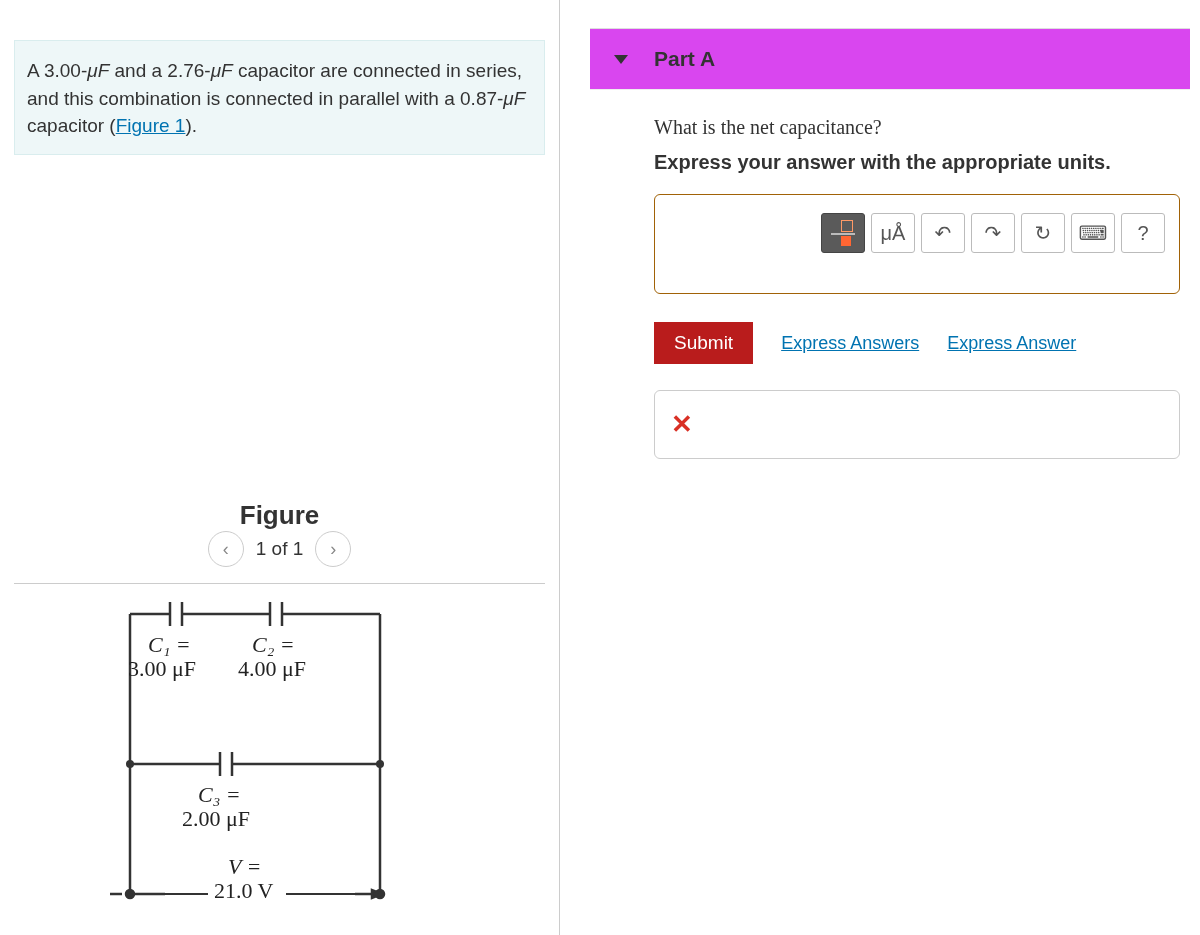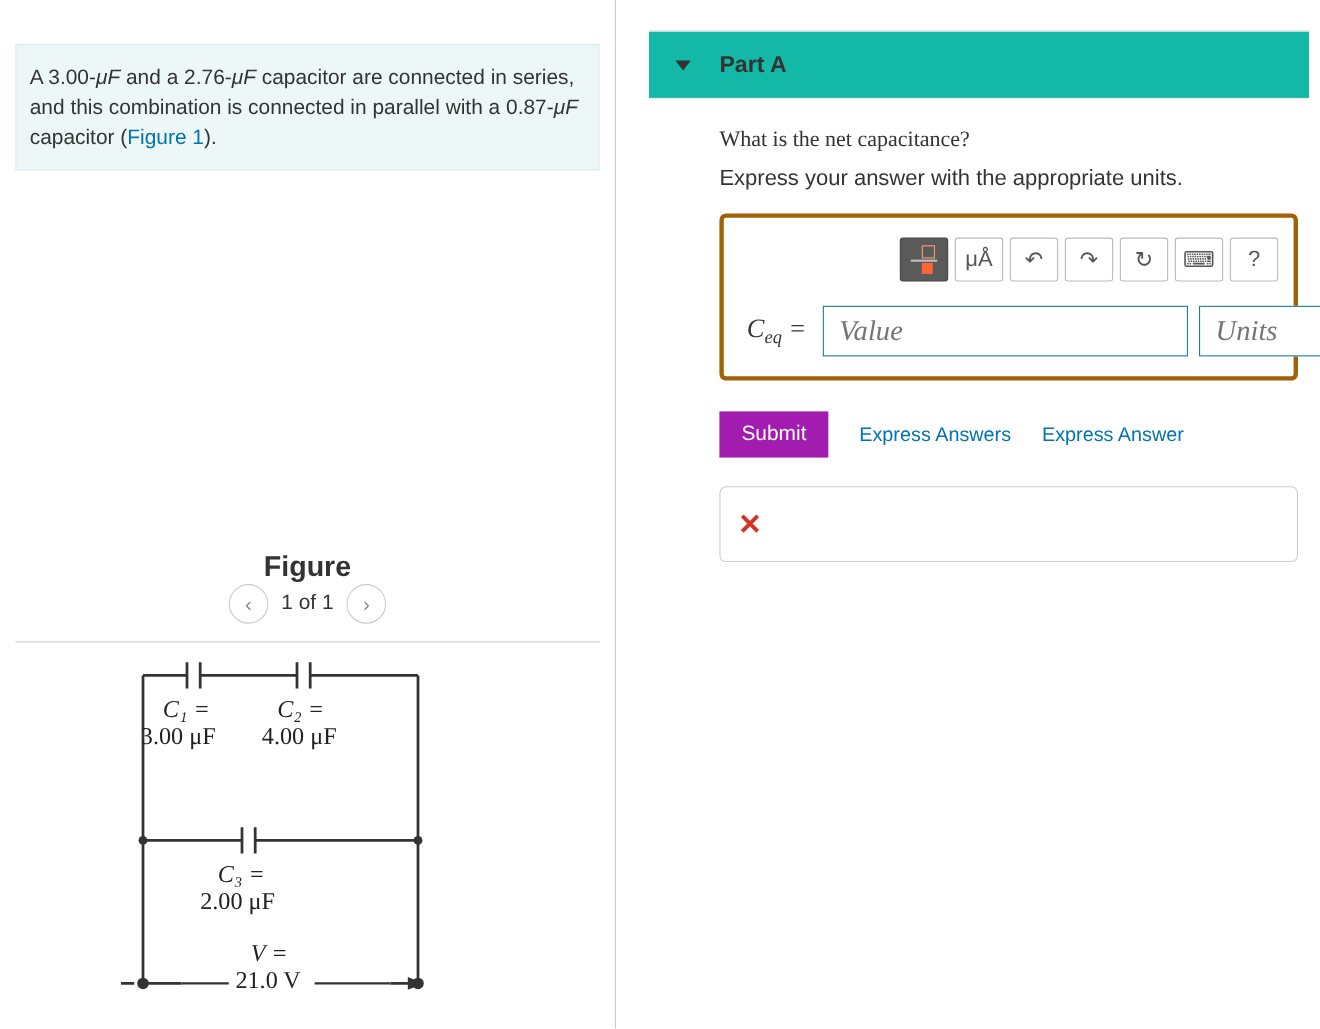--- a/index.html
+++ b/index.html
@@ -39,20 +39,21 @@
     padding: 16px 12px 14px 12px;
     background: #eef7f8;
     border: 1px solid #d9edee;
     font-size: 19px;
     line-height: 1.45;
     color: #333;
   }
   .math-mu { font-style: italic; }
   a.link {
     color: #0073b1;
+    text-decoration: underline;
     cursor: pointer;
   }
   .figure-header {
     display: flex;
     align-items: center;
     justify-content: space-between;
     margin: 0 14px;
     padding: 0 0 16px 0;
     border-bottom: 1px solid #ccc;
     position: absolute;
@@ -91,21 +92,21 @@
     color: #333;
   }
   .figure-img {
     position: absolute;
     top: 574px;
     left: 110px;
     width: 320px;
   }
   
   .part-header {
-    background: #14b8a6;
+    background: #d946ef;
     border-top: 1px solid #ddd;
     border-bottom: 1px solid #eee;
     padding: 18px 20px 18px 10px;
     margin: 28px 10px 0 10px;
     display: flex;
     align-items: center;
   }
   .part-header .caret {
     width: 0; height: 0;
     border-left: 7px solid transparent;
@@ -120,25 +121,25 @@
   .question-body {
     margin: 26px 20px 0 74px;
   }
   .question-body p.q {
     font-size: 20px;
     margin: 0 0 12px 0;
     font-family: Liberation Serif, serif;
   }
   .question-body p.instr {
     font-size: 20px;
-    font-weight: normal;
+    font-weight: bold;
     margin: 0 0 20px 0;
   }
   .answer-panel {
-    border: 4px solid #a16207;
+    border: 1px solid #a16207;
     border-radius: 6px;
     padding: 18px 14px 18px 14px;
     margin: 0;
   }
   .toolbar {
     display: flex;
     justify-content: flex-end;
     gap: 6px;
     margin-bottom: 22px;
   }
@@ -202,21 +203,21 @@
     background: #fff;
     box-sizing: border-box;
   }
   .submit-row {
     margin: 28px 0 0 74px;
     display: flex;
     align-items: center;
     gap: 28px;
   }
   .submit-btn {
-    background: #a21caf;
+    background: #b91c1c;
     color: #fff;
     border: none;
     padding: 10px 20px;
     font-size: 19px;
     cursor: pointer;
     text-align: right;
   }
   .feedback-box {
     margin: 26px 20px 0 74px;
     border: 1px solid #ccc;
@@ -355,27 +356,20 @@
           <button class="tb-btn">
             <span>↻</span>
           </button>
           <button class="tb-btn">
             <span>⌨</span>
           </button>
           <button class="tb-btn">
             <span>?</span>
           </button>
         </div>
-        <div class="answer-row">
-          <span class="var">
-            <i>C</i><sub>eq</sub> =
-          </span>
-          <input class="input-box" style="flex: 1.25 1 0%;" placeholder="Value">
-          <input class="input-box" placeholder="Units" style="">
-        </div>
       </div>
     </div>
 
     <div class="submit-row">
       <button class="submit-btn">Submit</button>
       <a class="link">Express Answers</a>
       <a class="link">Express Answer</a>
     </div>
 
     <div class="feedback-box">

